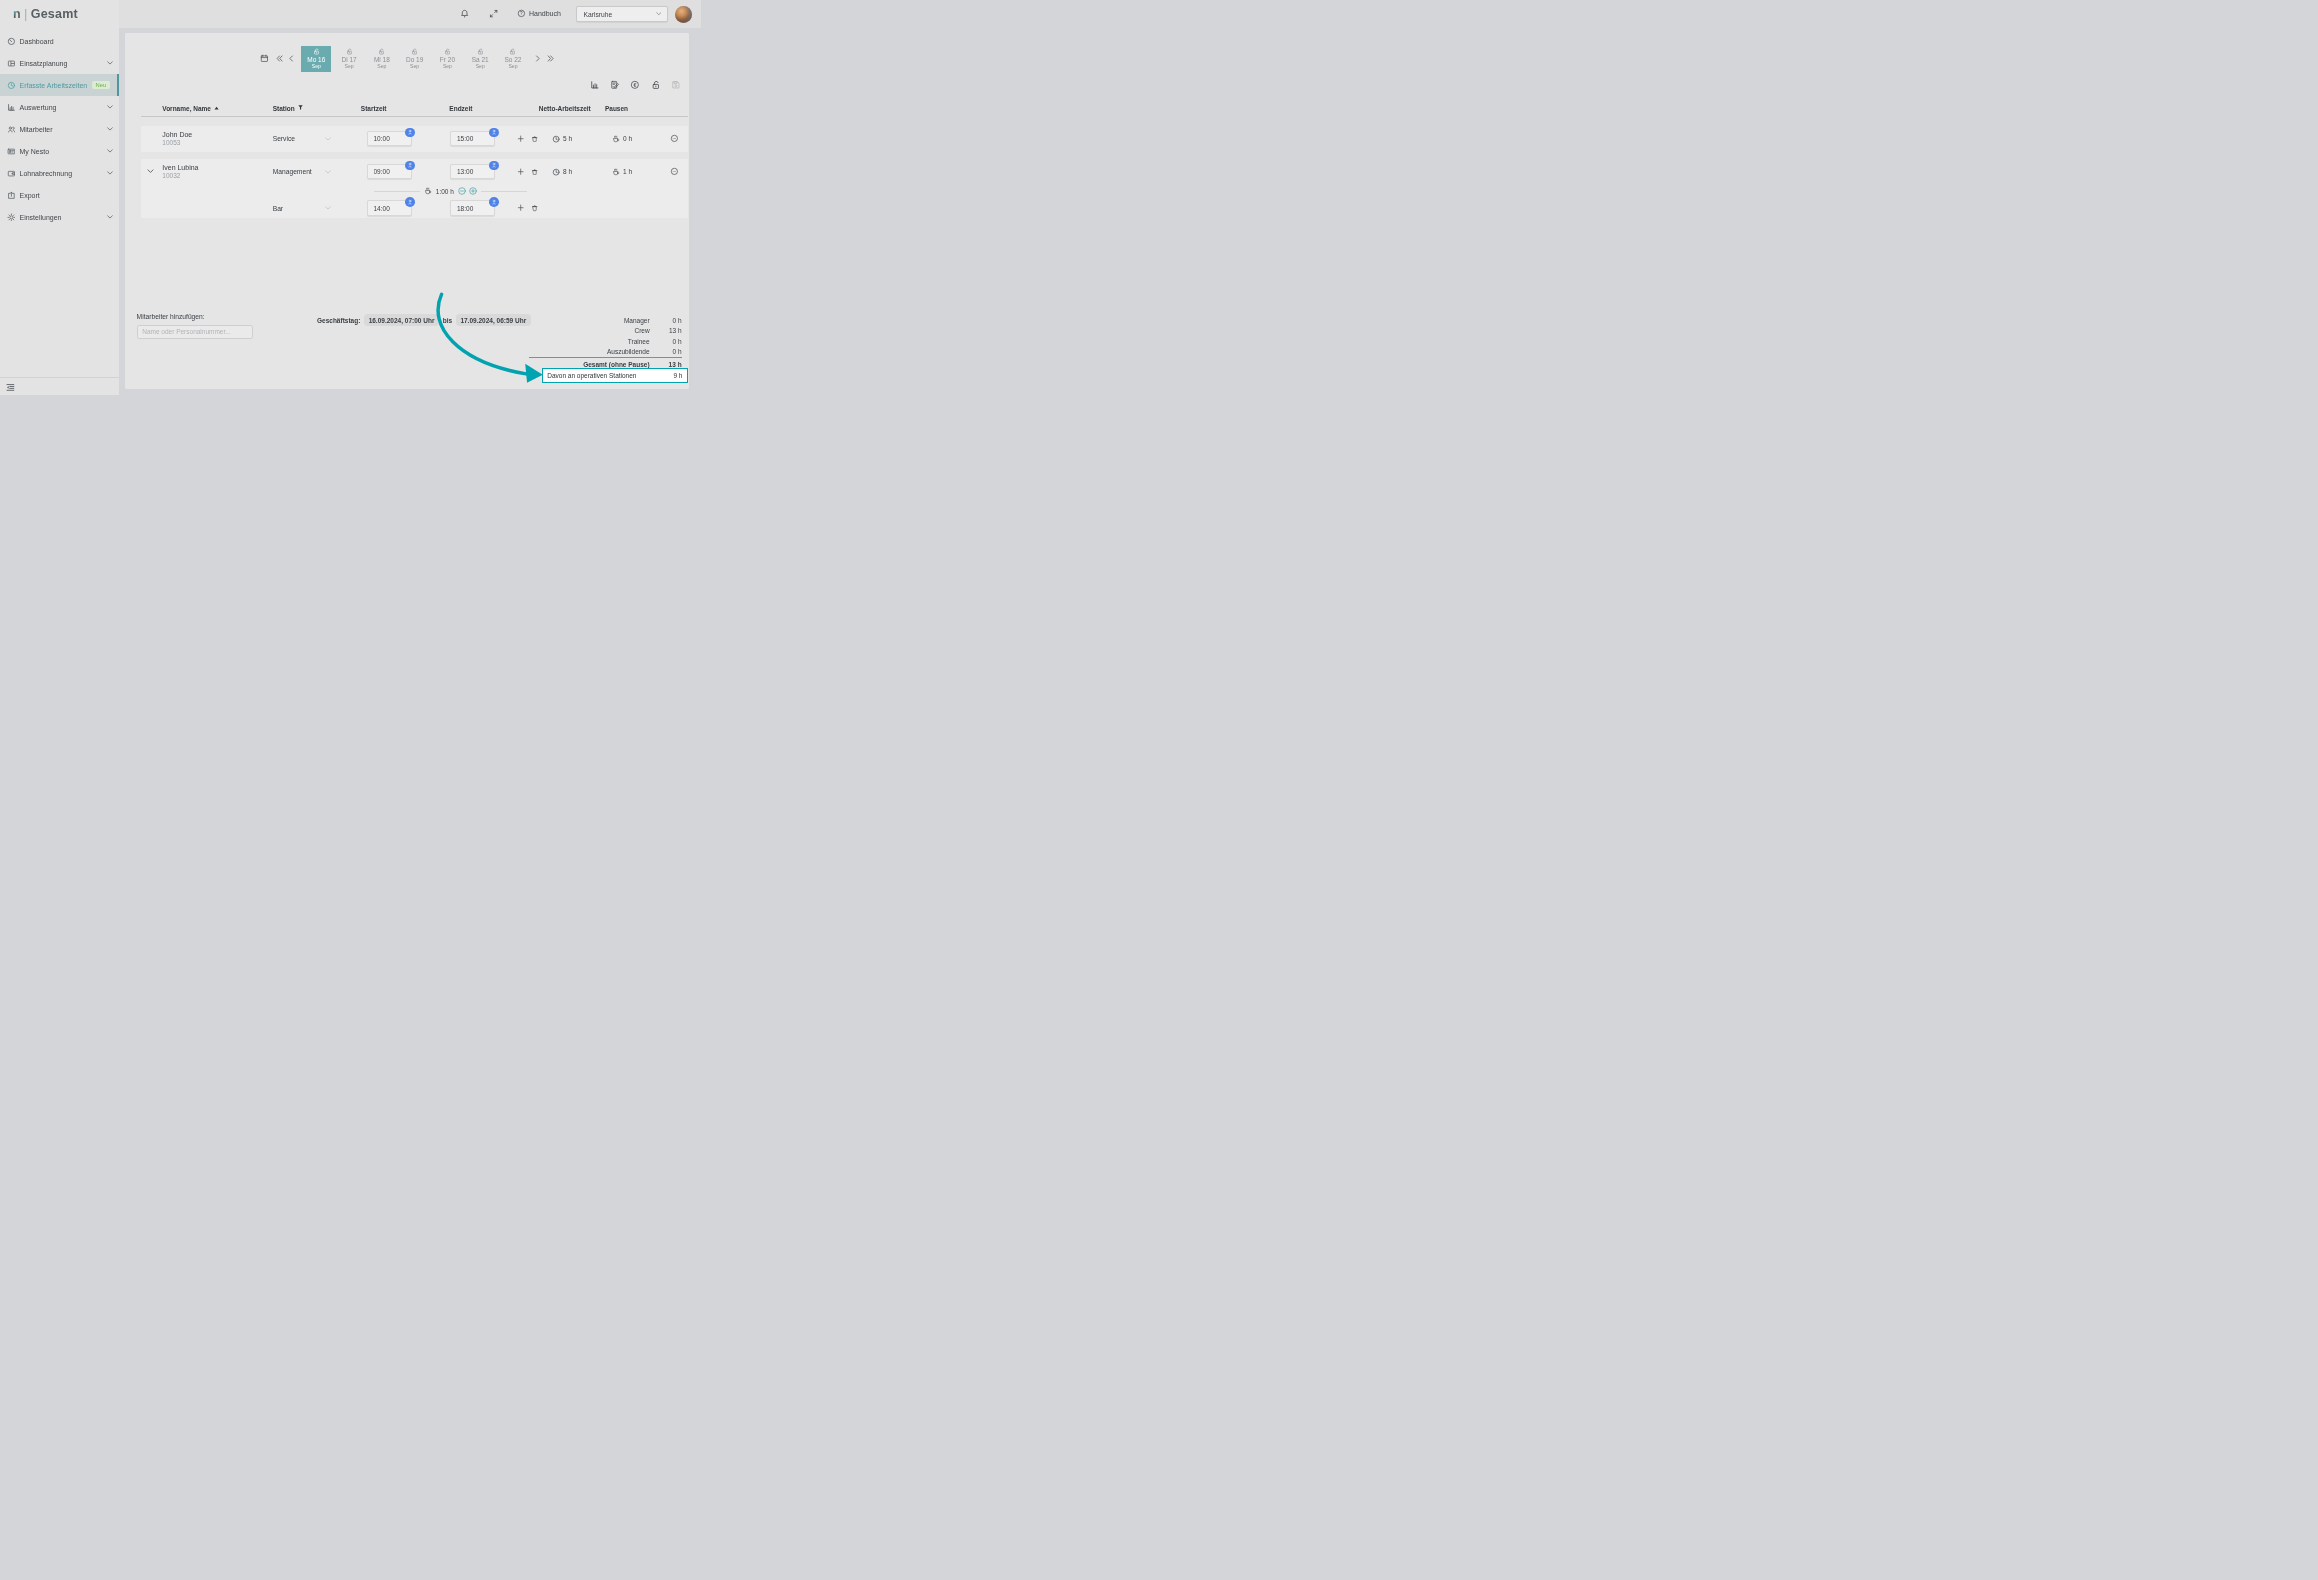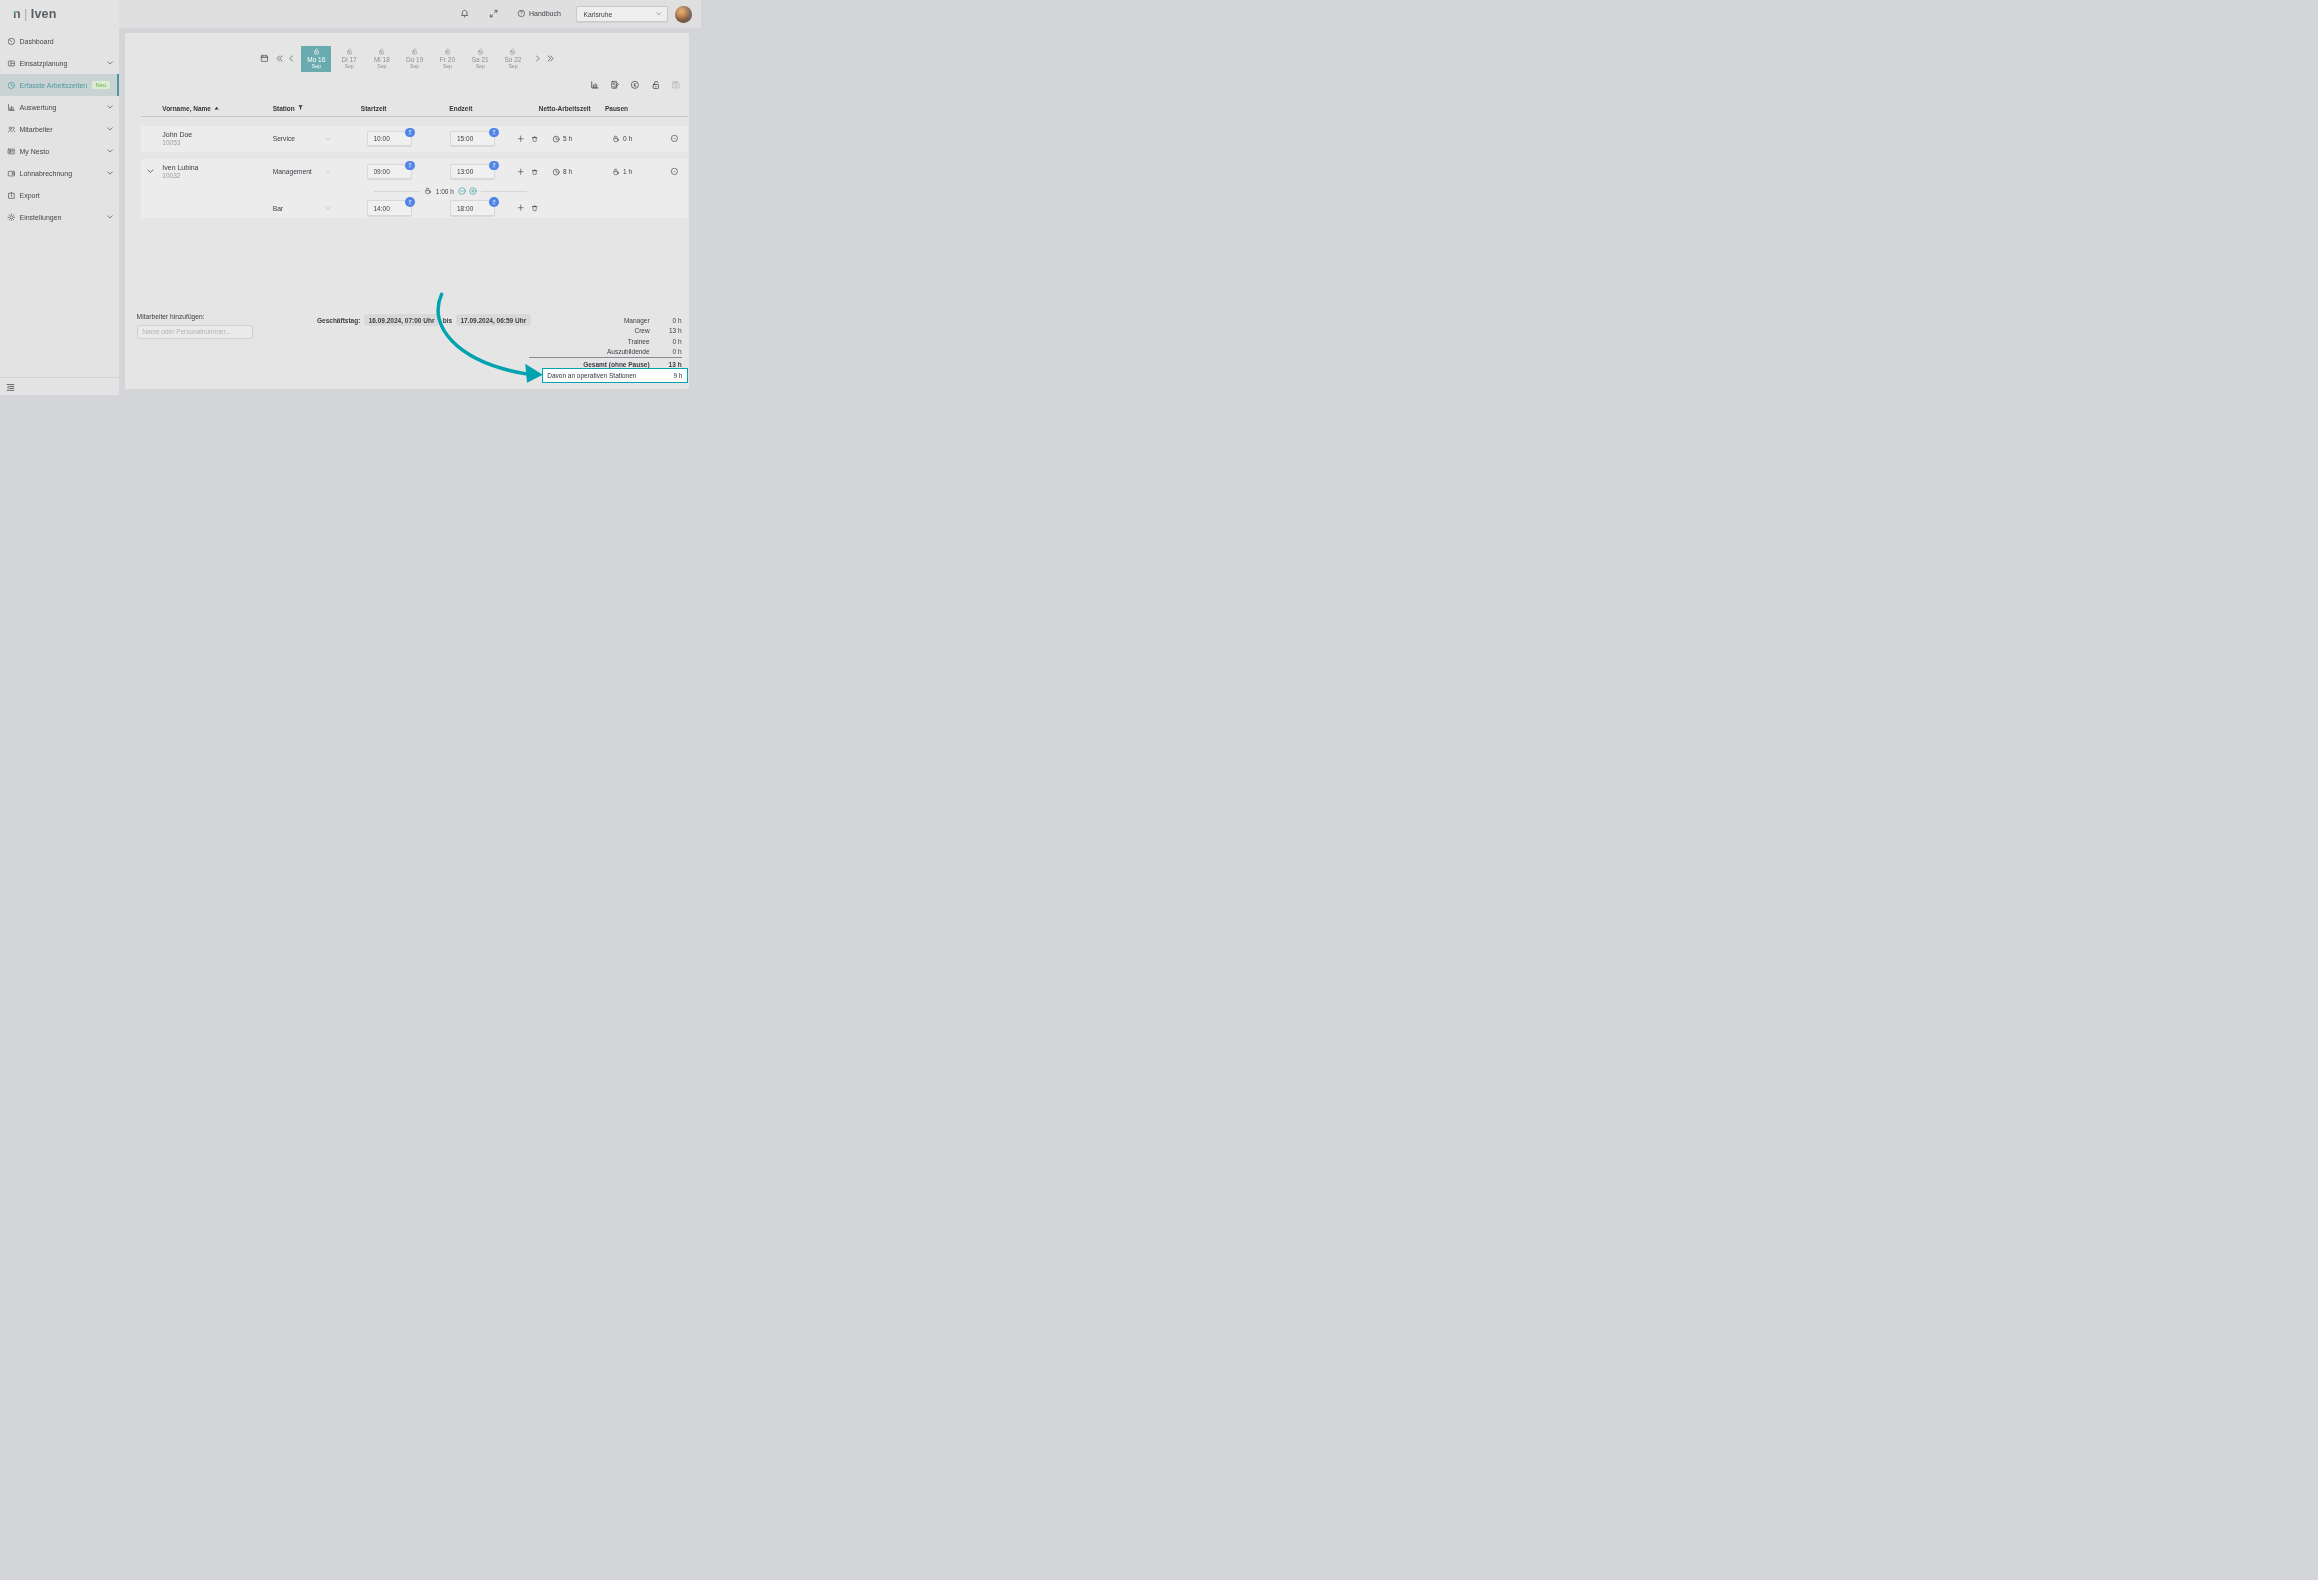--- a/index.html
+++ b/index.html
@@ -317,21 +317,21 @@
         <line x1="5.2" y1="8" x2="10.8" y2="8"></line>
         <line x1="8" y1="5.2" x2="8" y2="10.8"></line>
       </g>
   </defs>
 </svg>
 
 <aside class="sidebar">
   <div class="logo">
     <span class="n">n</span>
       <span class="bar">|</span>
-      <span>Iven</span>
+      <span>Gesamt</span>
   </div>
   <nav class="menu">
     <div class="mitem">
       <svg class="micon" viewBox="0 0 18 18">
           <use href="#i-dash"></use>
         </svg>
       <span>Dashboard</span>
     </div>
     <div class="mitem">
       <svg class="micon" viewBox="0 0 18 18">

